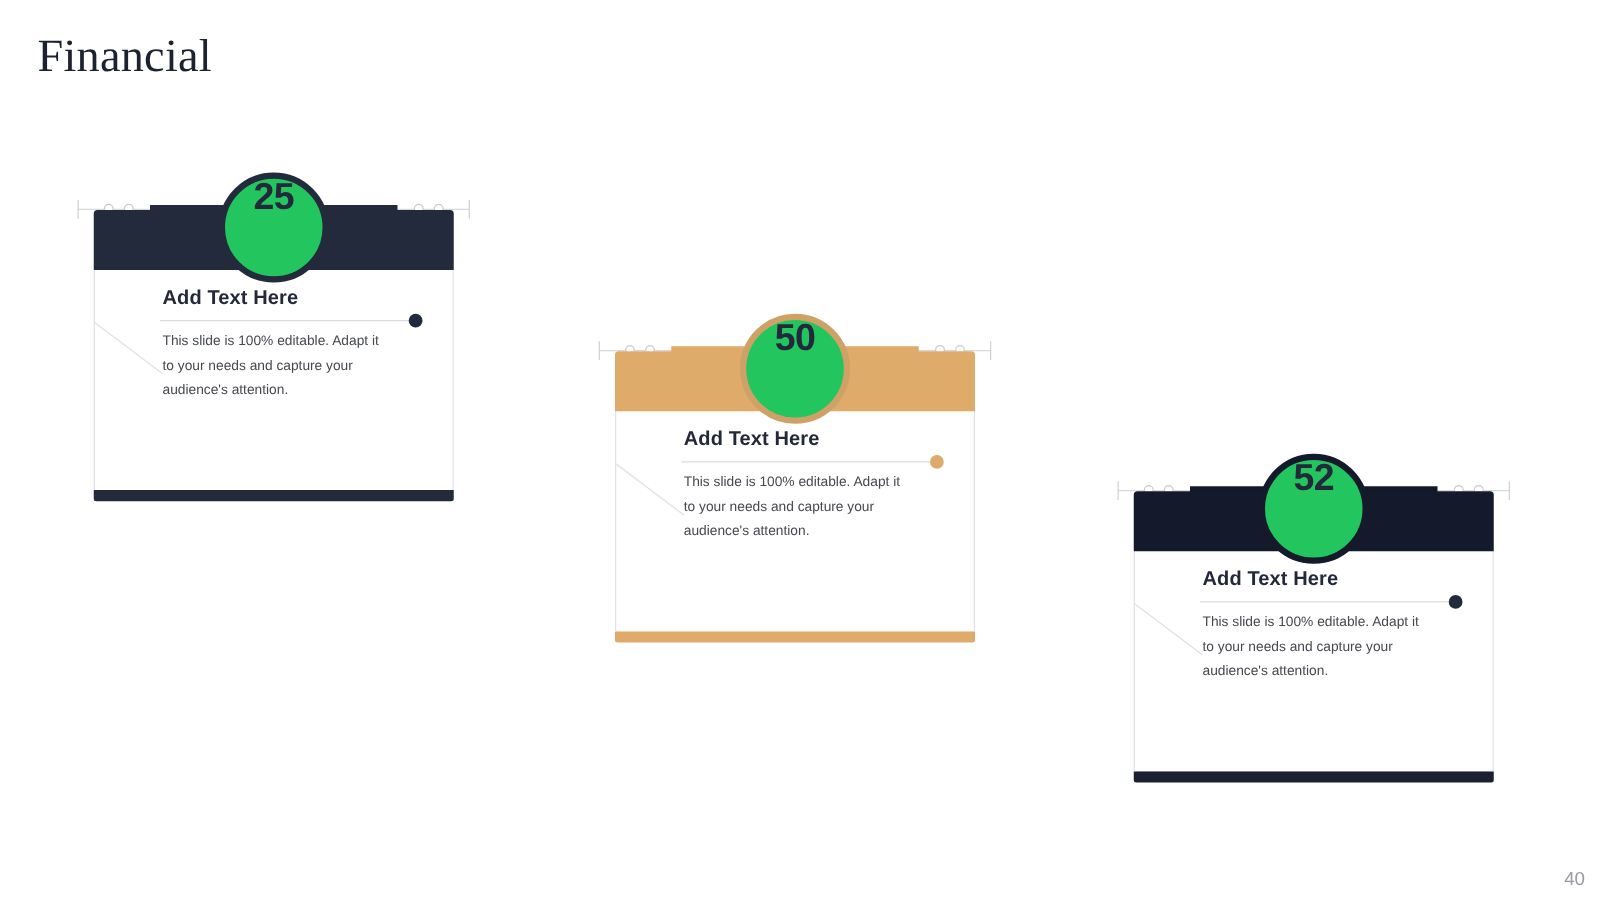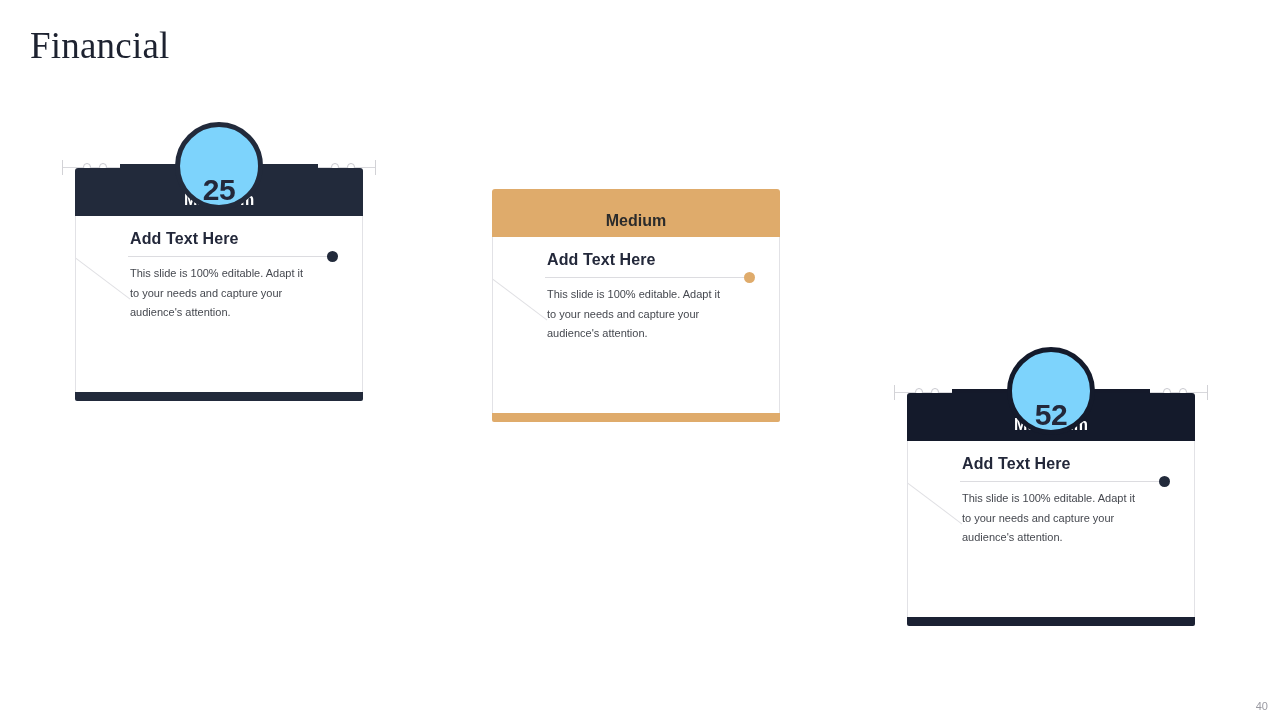--- a/index.html
+++ b/index.html
@@ -83,29 +83,29 @@
     top: 42px;
     height: 5px;
   }
   .conn-bar.left  { left: 45px;  width: 78px; }
   .conn-bar.right { right: 45px; width: 78px; }
 
   
   .badge {
     position: absolute;
     left: 50%;
-    top: 0;
+    top: 16px;
     transform: translateX(-50%);
     width: 88px;
     height: 88px;
     border-radius: 50%;
-    background: #7dd3fc;
+    background: #22c55e;
     box-sizing: border-box;
     display: flex;
-    align-items: flex-end;
+    align-items: flex-start;
     justify-content: center;
     z-index: 5;
   }
   .badge-num {
     font-size: 30px;
     font-weight: 700;
     color: #23283a;
     letter-spacing: -0.5px;
     line-height: 1;
   }
@@ -192,21 +192,21 @@
   .card-footer {
     height: 9px;
     border-radius: 0 0 2px 2px;
   }
 
   
   .page-number {
     position: absolute;
     right: 12px;
     bottom: 8px;
-    font-size: 11px;
+    font-size: 15px;
     color: #9a9aa2;
   }
 </style>
 </head>
 <body>
 
 <div class="slide-title">Financial</div>
 
 <div class="card" id="card-0" style="left:75px; top:122px;">
   <div class="connector">
@@ -230,20 +230,34 @@
     <div class="card-heading">Add Text Here</div>
     <div class="body-rule"></div>
     <div class="body-diag"></div>
     <div class="body-dot" style="background: rgb(34, 42, 59);"></div>
     <div class="card-text">This slide is 100% editable. Adapt it to your needs and capture your audience's attention.</div>
   </div>
   <div class="card-footer" style="background: rgb(34, 42, 59);"></div>
 </div>
 
 <div class="card" id="card-1" style="left:492px; top:235px;">
+  <div class="connector">
+    <div class="conn-hairline"></div>
+    <div class="conn-tick left"></div>
+    <div class="conn-tick right"></div>
+    <div class="conn-dot l1"></div>
+    <div class="conn-dot l2"></div>
+    <div class="conn-dot r1"></div>
+    <div class="conn-dot r2"></div>
+    <div class="conn-bar left" style="background: rgb(223, 171, 107);"></div>
+    <div class="conn-bar right" style="background: rgb(223, 171, 107);"></div>
+    <div class="badge" style="border: 5px solid rgb(207, 161, 103);">
+      <span class="badge-num">50</span>
+    </div>
+  </div>
   <div class="card-header" style="background: rgb(223, 171, 107);">
     <span class="card-header-label" style="color: rgb(43, 43, 43);">Medium</span>
   </div>
   <div class="card-body">
     <div class="card-heading">Add Text Here</div>
     <div class="body-rule"></div>
     <div class="body-diag"></div>
     <div class="body-dot" style="background: rgb(223, 171, 107);"></div>
     <div class="card-text">This slide is 100% editable. Adapt it to your needs and capture your audience's attention.</div>
   </div>

